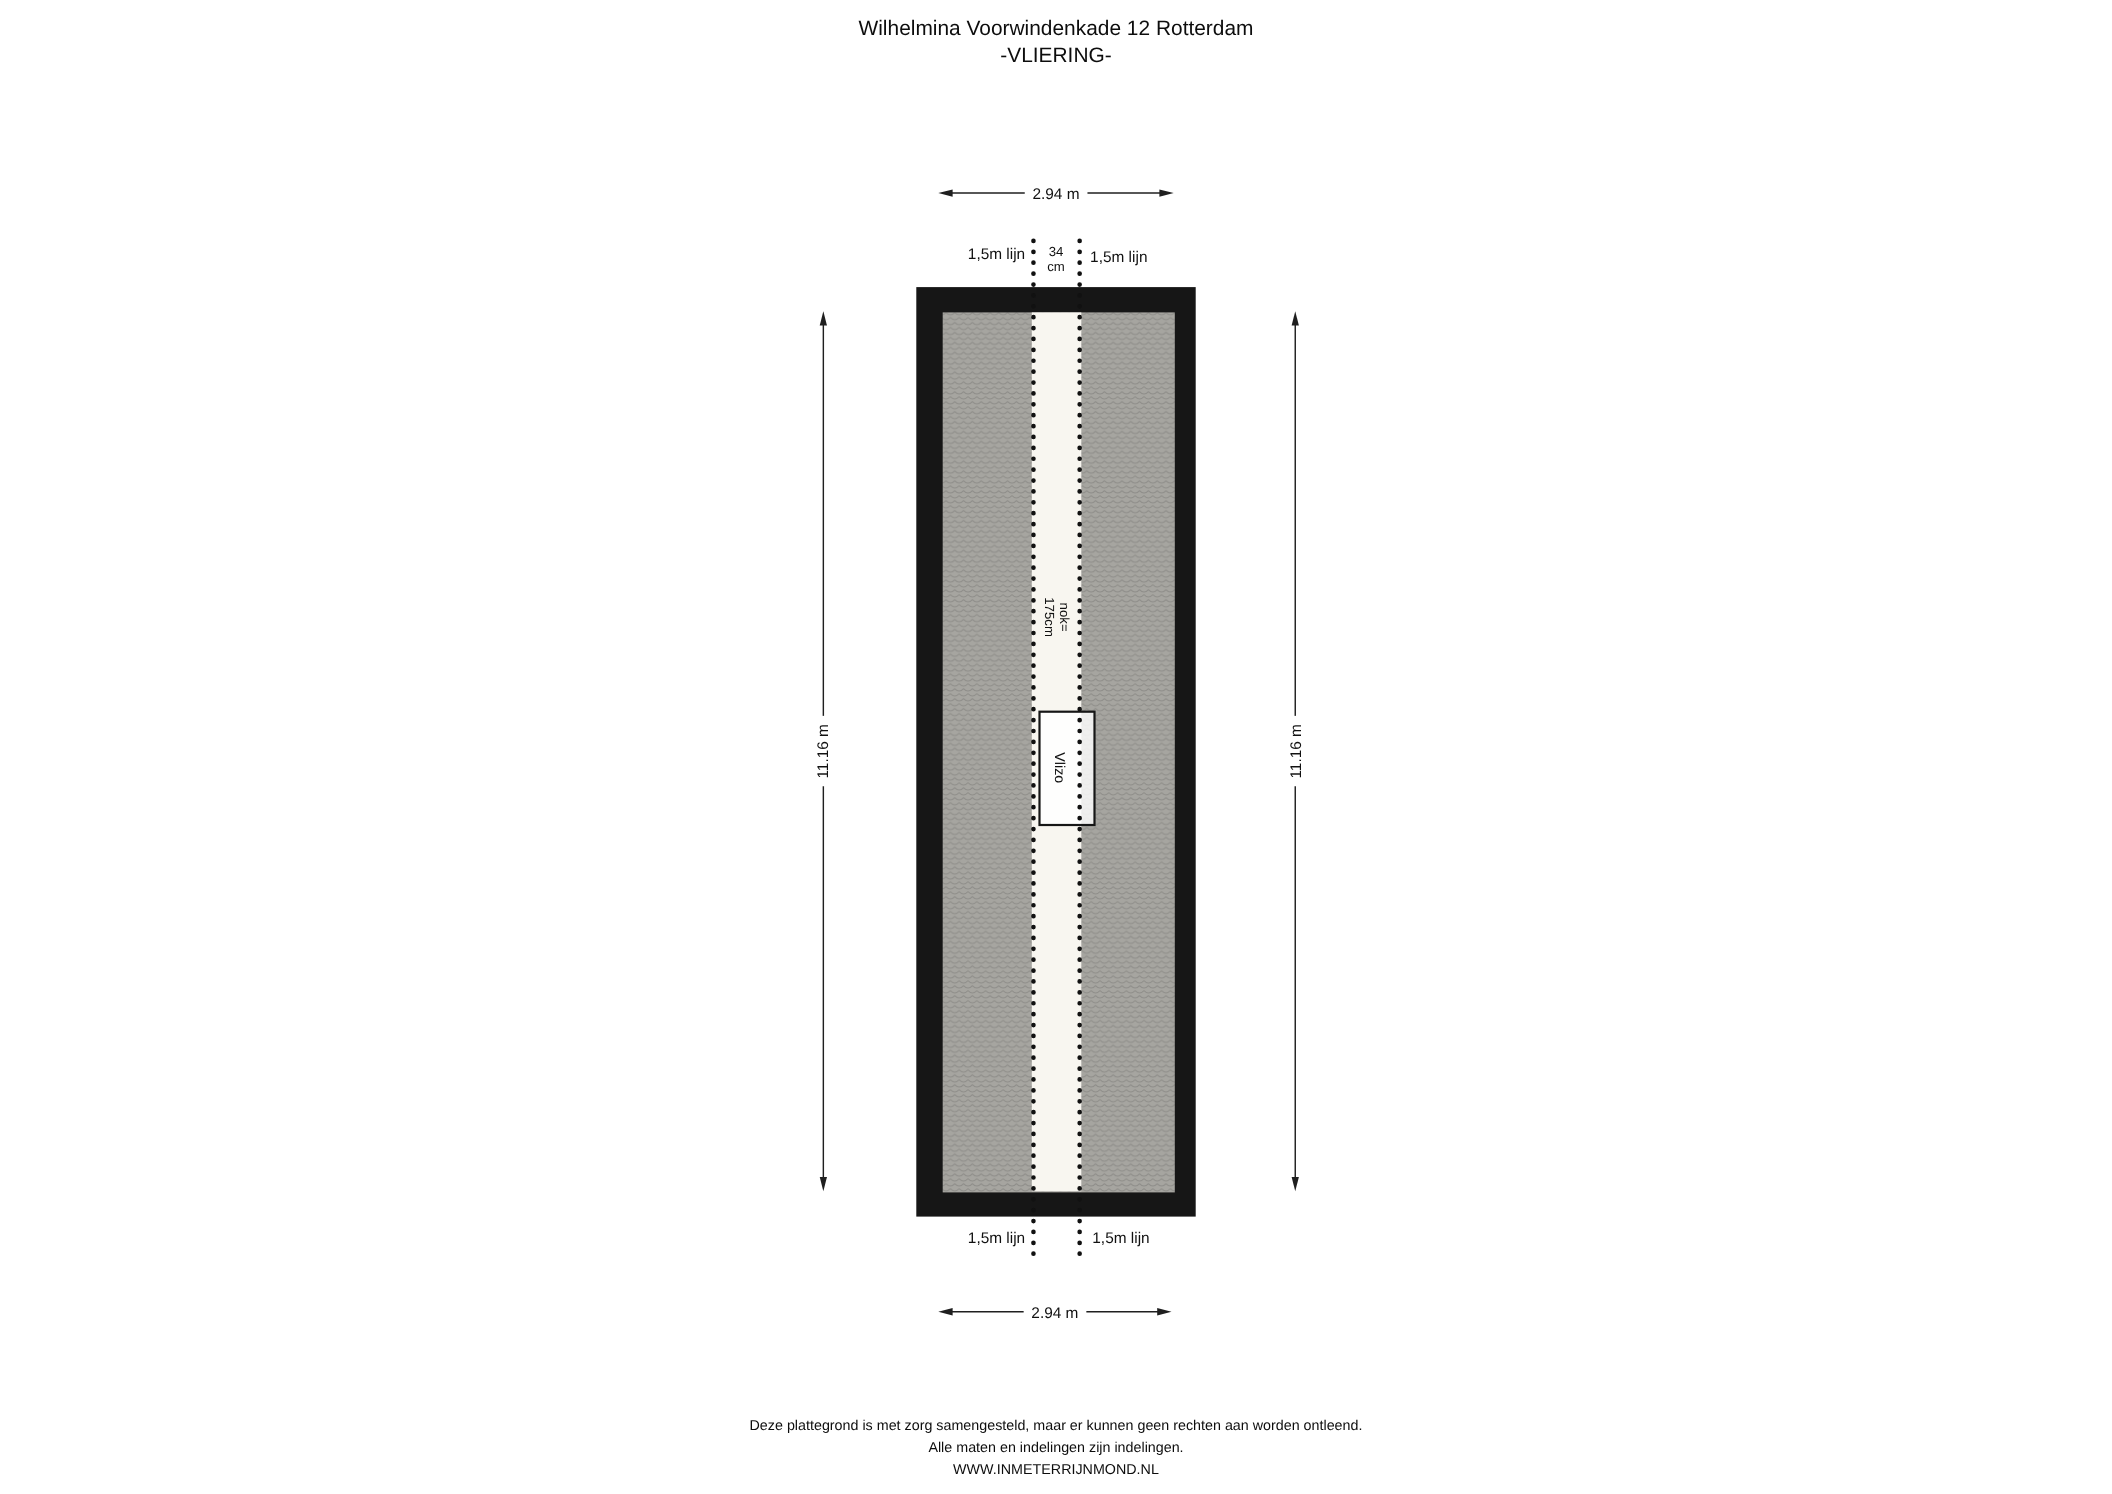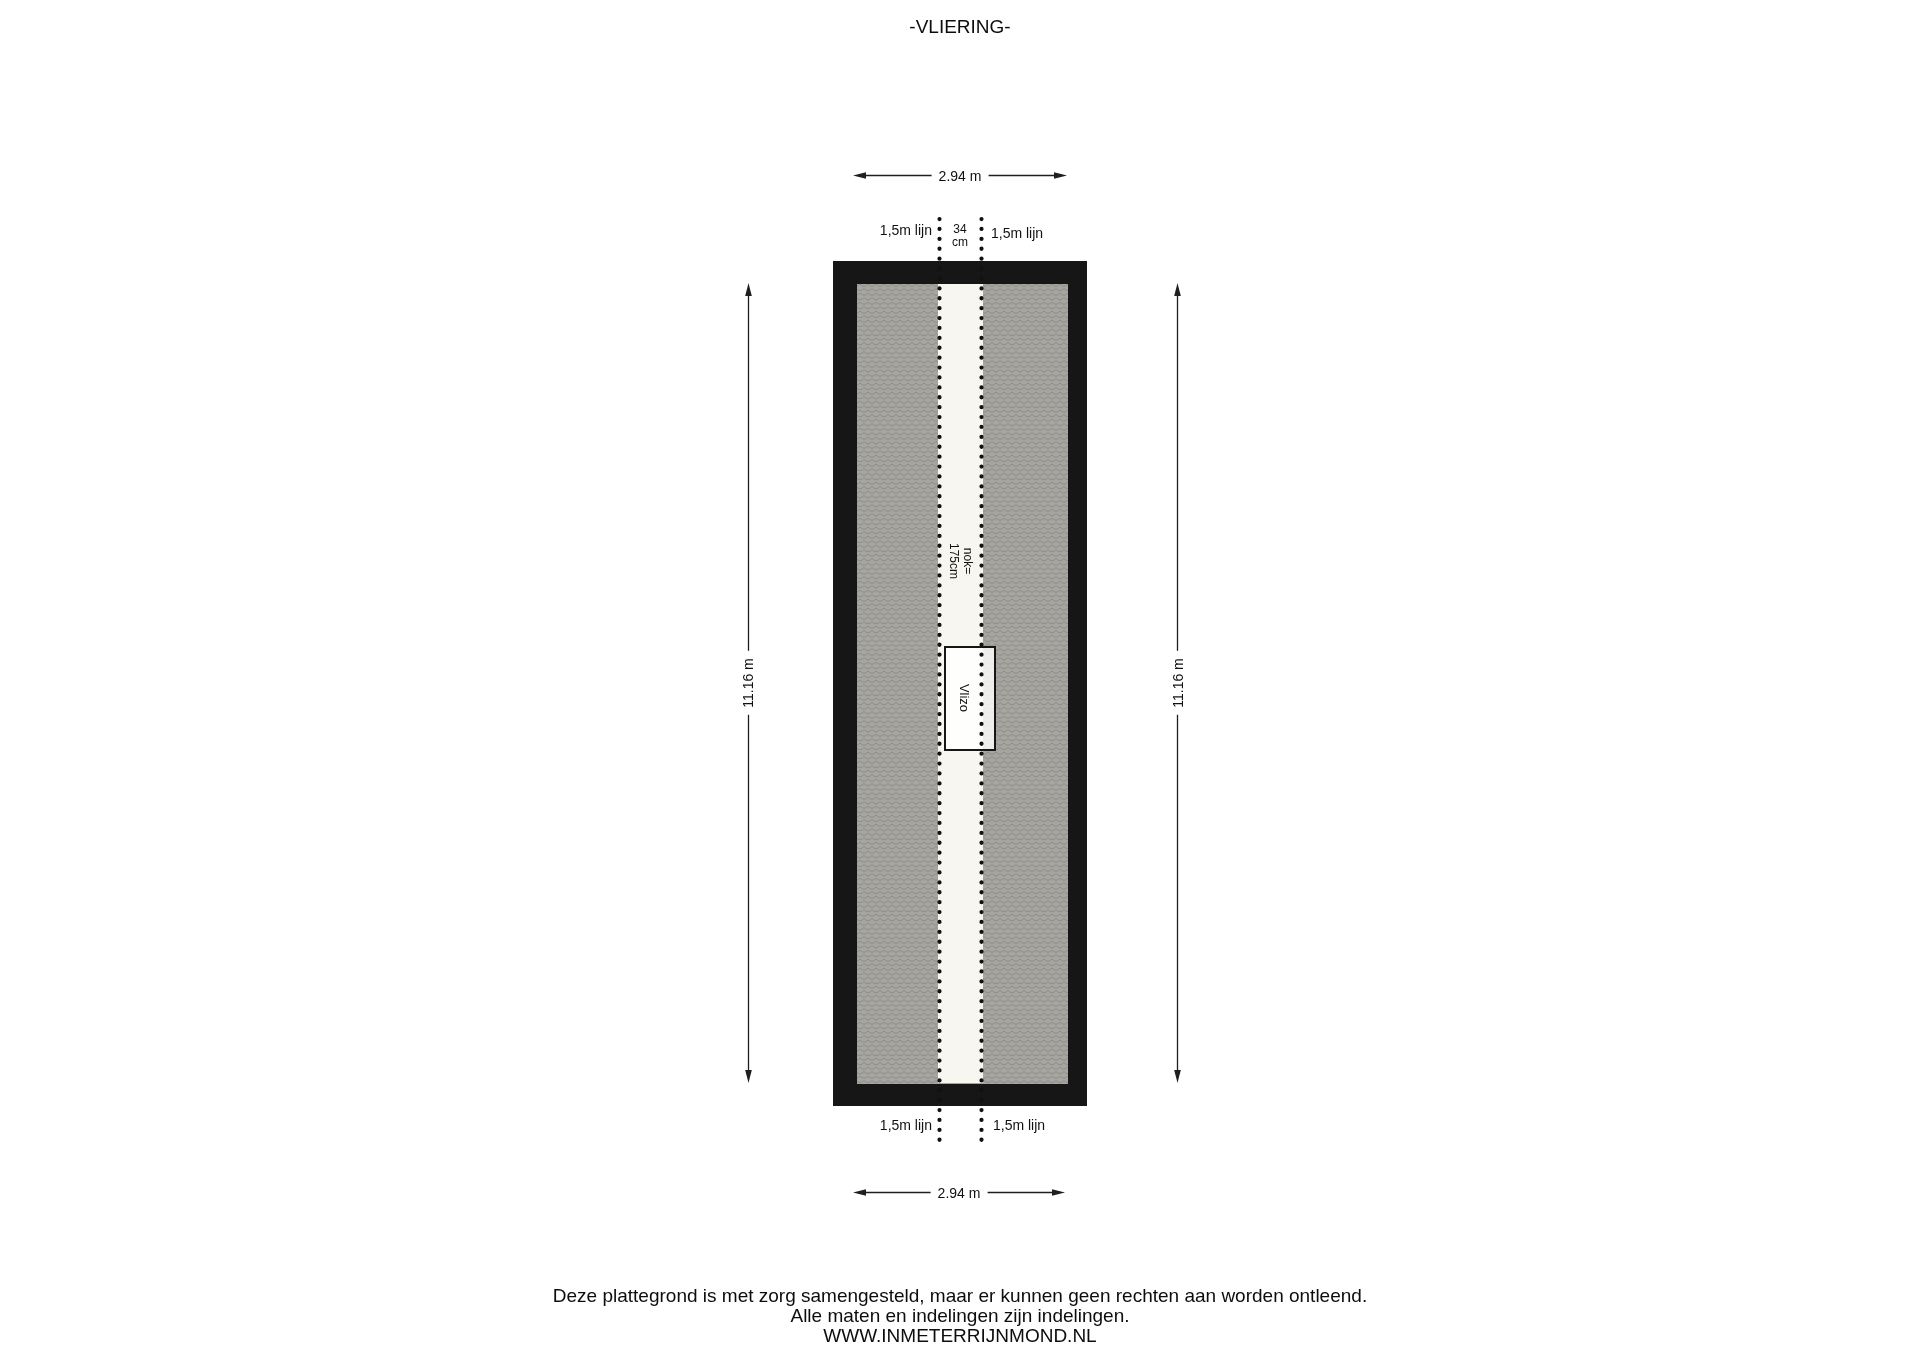--- a/index.html
+++ b/index.html
@@ -22,21 +22,21 @@
   .dimlbl { background: #ffffff; padding: 0 7px; font-size: 14px; }
   .title-block {
     position: absolute; left: 0; right: 0; top: 15px;
     text-align: center; font-size: 19px; line-height: 24px; color: #0d0d0d;
   }
   .small2 { font-size: 12px; line-height: 13px; text-align: center; }
   .nok { font-size: 12px; line-height: 14px; text-align: center; }
   .vlizo { font-size: 13px; }
   .footer-block {
     position: absolute; left: 0; right: 0; top: 1286px;
-    text-align: center; font-size: 19px; line-height: 20px; color: #0d0d0d;
+    text-align: center; font-size: 13px; line-height: 20px; color: #0d0d0d;
   }
 </style>
 </head>
 <body>
 
 <div class="page">
 
   <svg class="plan-svg" width="1920" height="1358" viewBox="0 0 1920 1358">
     <defs>
       <pattern id="tiles" width="8" height="9" patternUnits="userSpaceOnUse">
@@ -72,20 +72,21 @@
       <polygon points="853,1192.5 866,1189.2 866,1195.8"></polygon>
       <polygon points="1065,1192.5 1052,1189.2 1052,1195.8"></polygon>
       <polygon points="748.5,283 745.2,296 751.8,296"></polygon>
       <polygon points="748.5,1083 745.2,1070 751.8,1070"></polygon>
       <polygon points="1177.5,283 1174.2,296 1180.8,296"></polygon>
       <polygon points="1177.5,1083 1174.2,1070 1180.8,1070"></polygon>
     </g>
   </svg>
 
   <div class="title-block">
+    <div>Wilhelmina Voorwindenkade 12 Rotterdam</div>
     <div>-VLIERING-</div>
   </div>
 
   <div class="lbl c-xy dimlbl" style="left:960px; top:176px;">2.94 m</div>
 
   <div class="lbl r-y" style="left:932px; top:230px;">1,5m lijn</div>
   <div class="lbl c-xy small2" style="left:960px; top:236px;">
     <div>34</div>
     <div>cm</div>
   </div>

